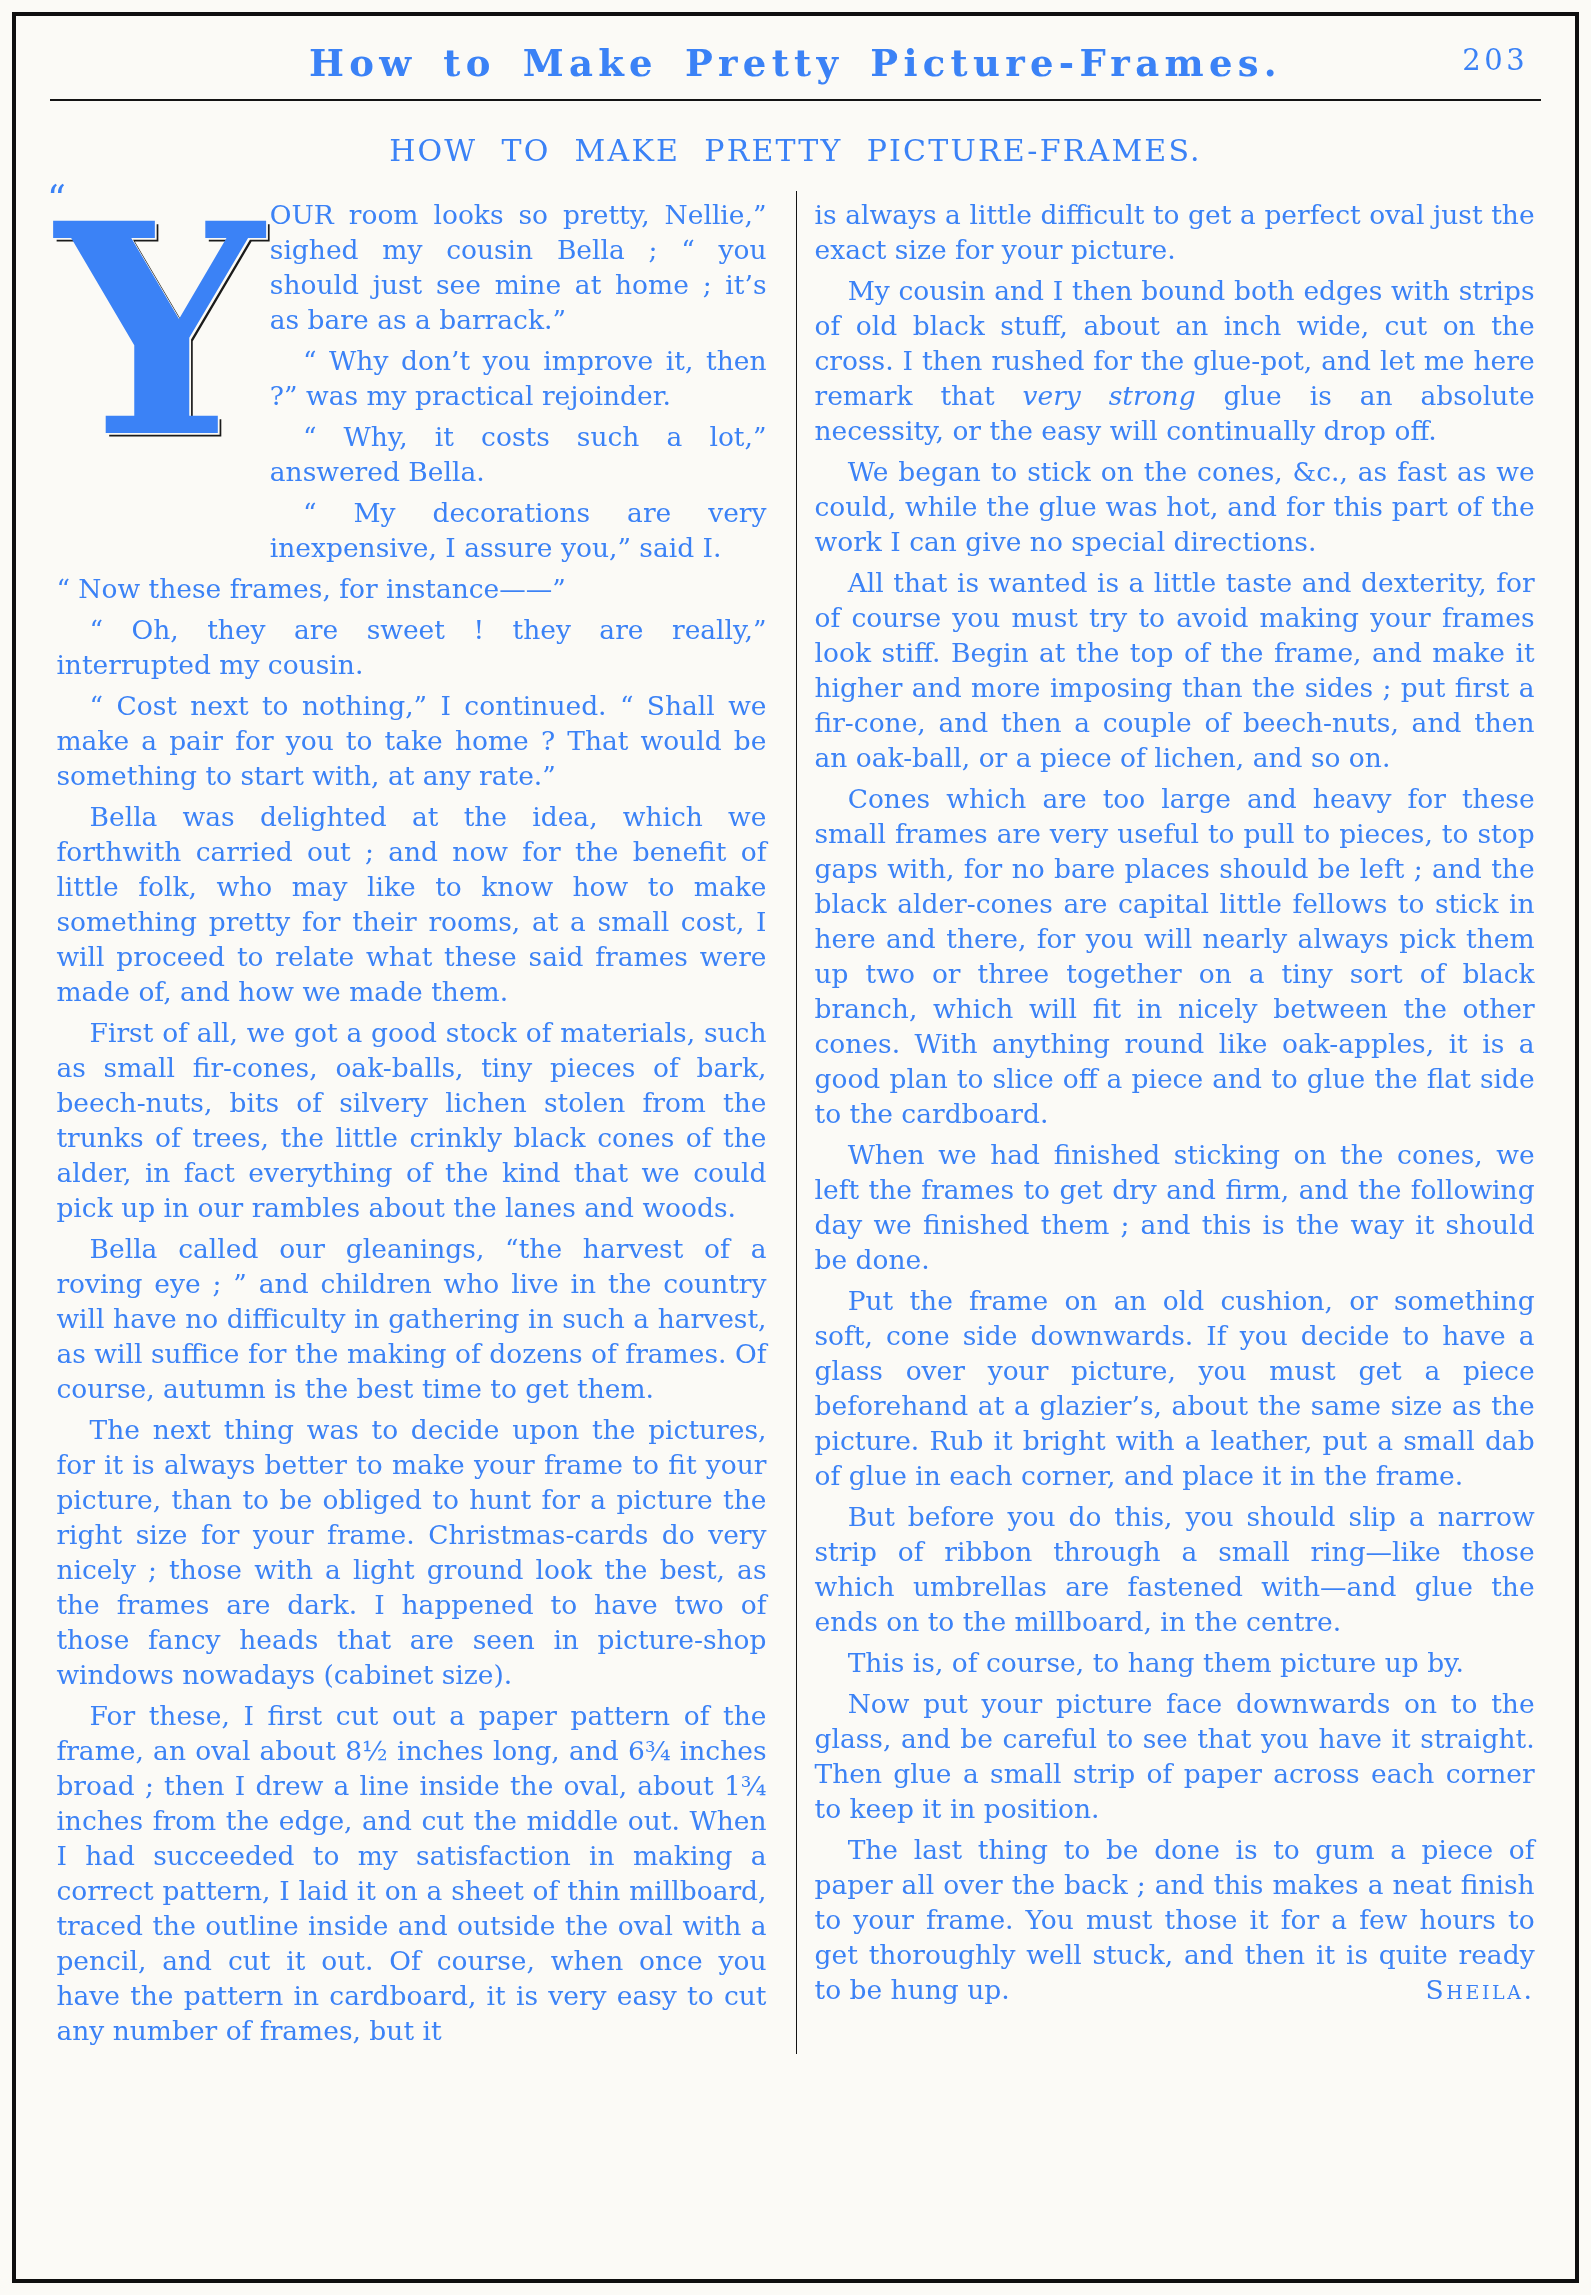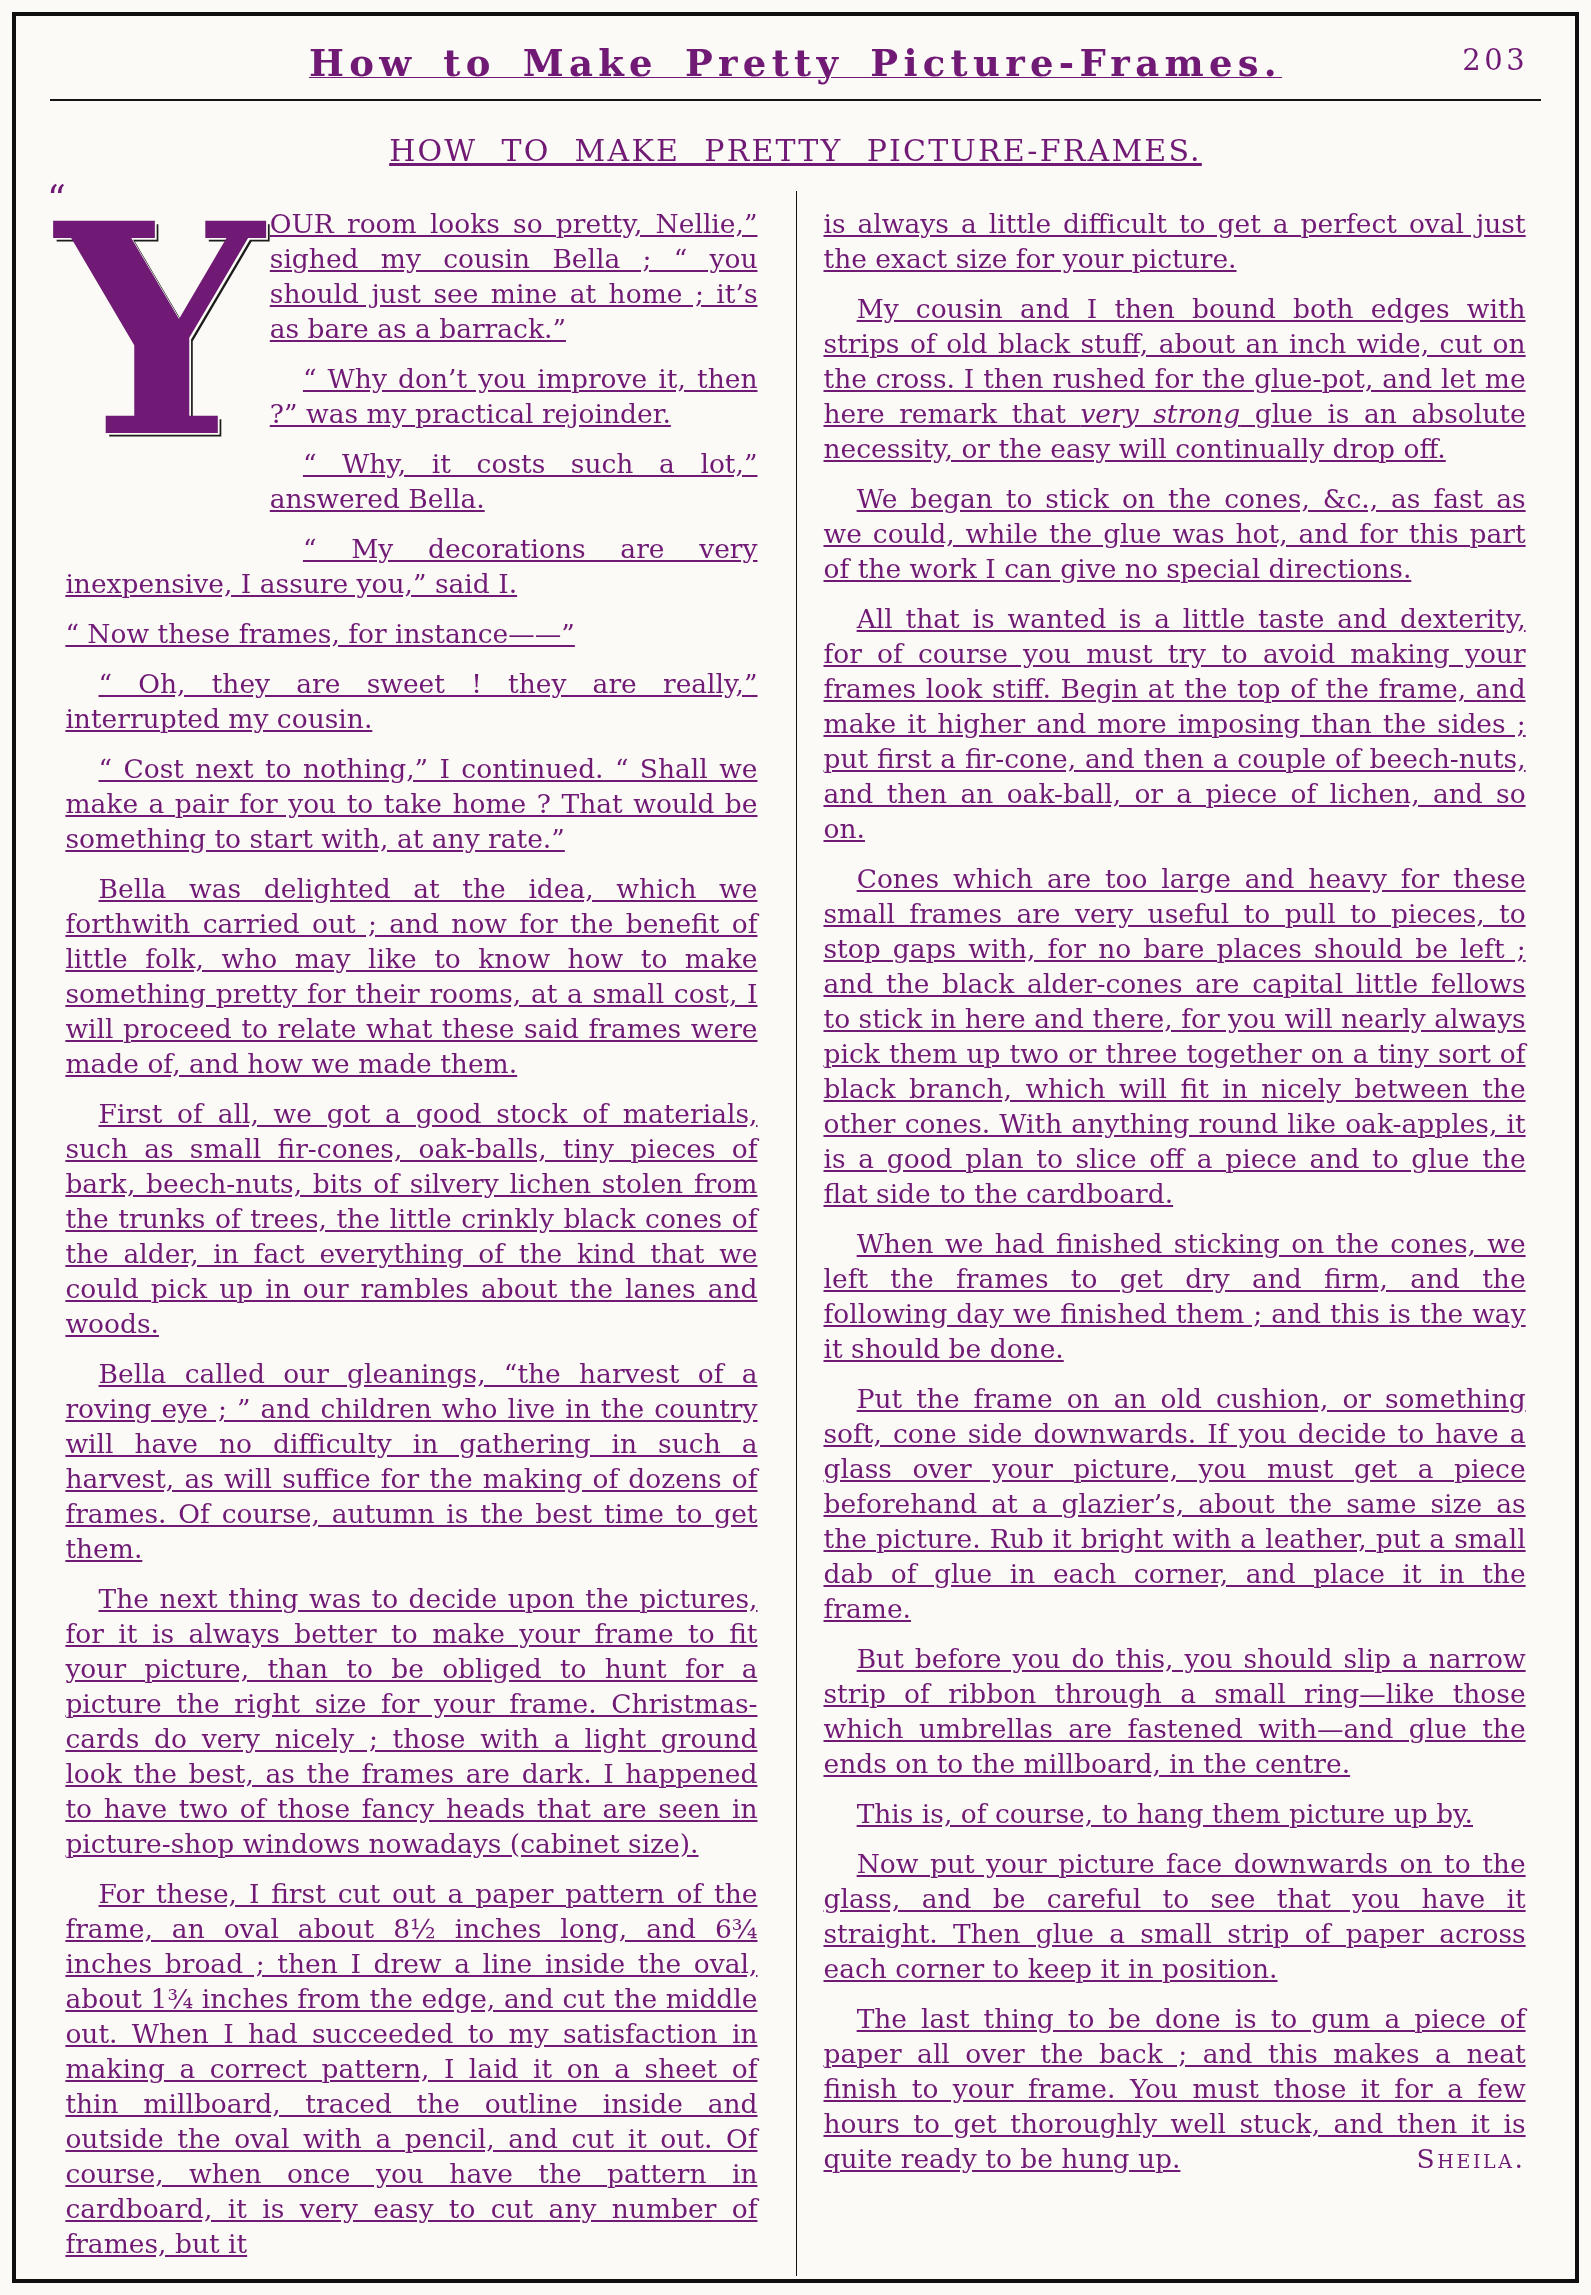--- a/index.html
+++ b/index.html
@@ -14,22 +14,21 @@
     background: #fbfaf6;
     overflow: hidden;
   }
   .frame {
     position: absolute;
     inset: 12.4px;
     border: 4.4px solid #0f0f0f;
     padding: 21px 34px 26.5px 34px;
     box-sizing: border-box;
     font-family: "DejaVu Serif", serif;
-    color: #701a75;
-    text-decoration: underline;
+    color: #3b82f6;
   }
   .running-head {
     position: relative;
     text-align: center;
     border-bottom: 2.6px solid #141414;
     padding-bottom: 14px;
     margin-top: 3.5px;
   }
   .running-head .title {
     font-size: 37px;
@@ -60,21 +59,21 @@
   .col {
     width: 50%;
     box-sizing: border-box;
     font-size: 26.5px;
     line-height: 35px;
     text-align: justify;
   }
   .col-left  { padding-right: 23px; }
   .col-right { border-left: 1.8px solid #141414; padding-left: 12px; }
   p {
-    margin: 15px;
+    margin: 6px;
     text-indent: 1.25em;
   }
   p.noindent { text-indent: 0; }
   .dropcap {
     float: left;
     width: 207px;
     height: 349px;
     position: relative;
     margin-right: 12.4px;
   }

